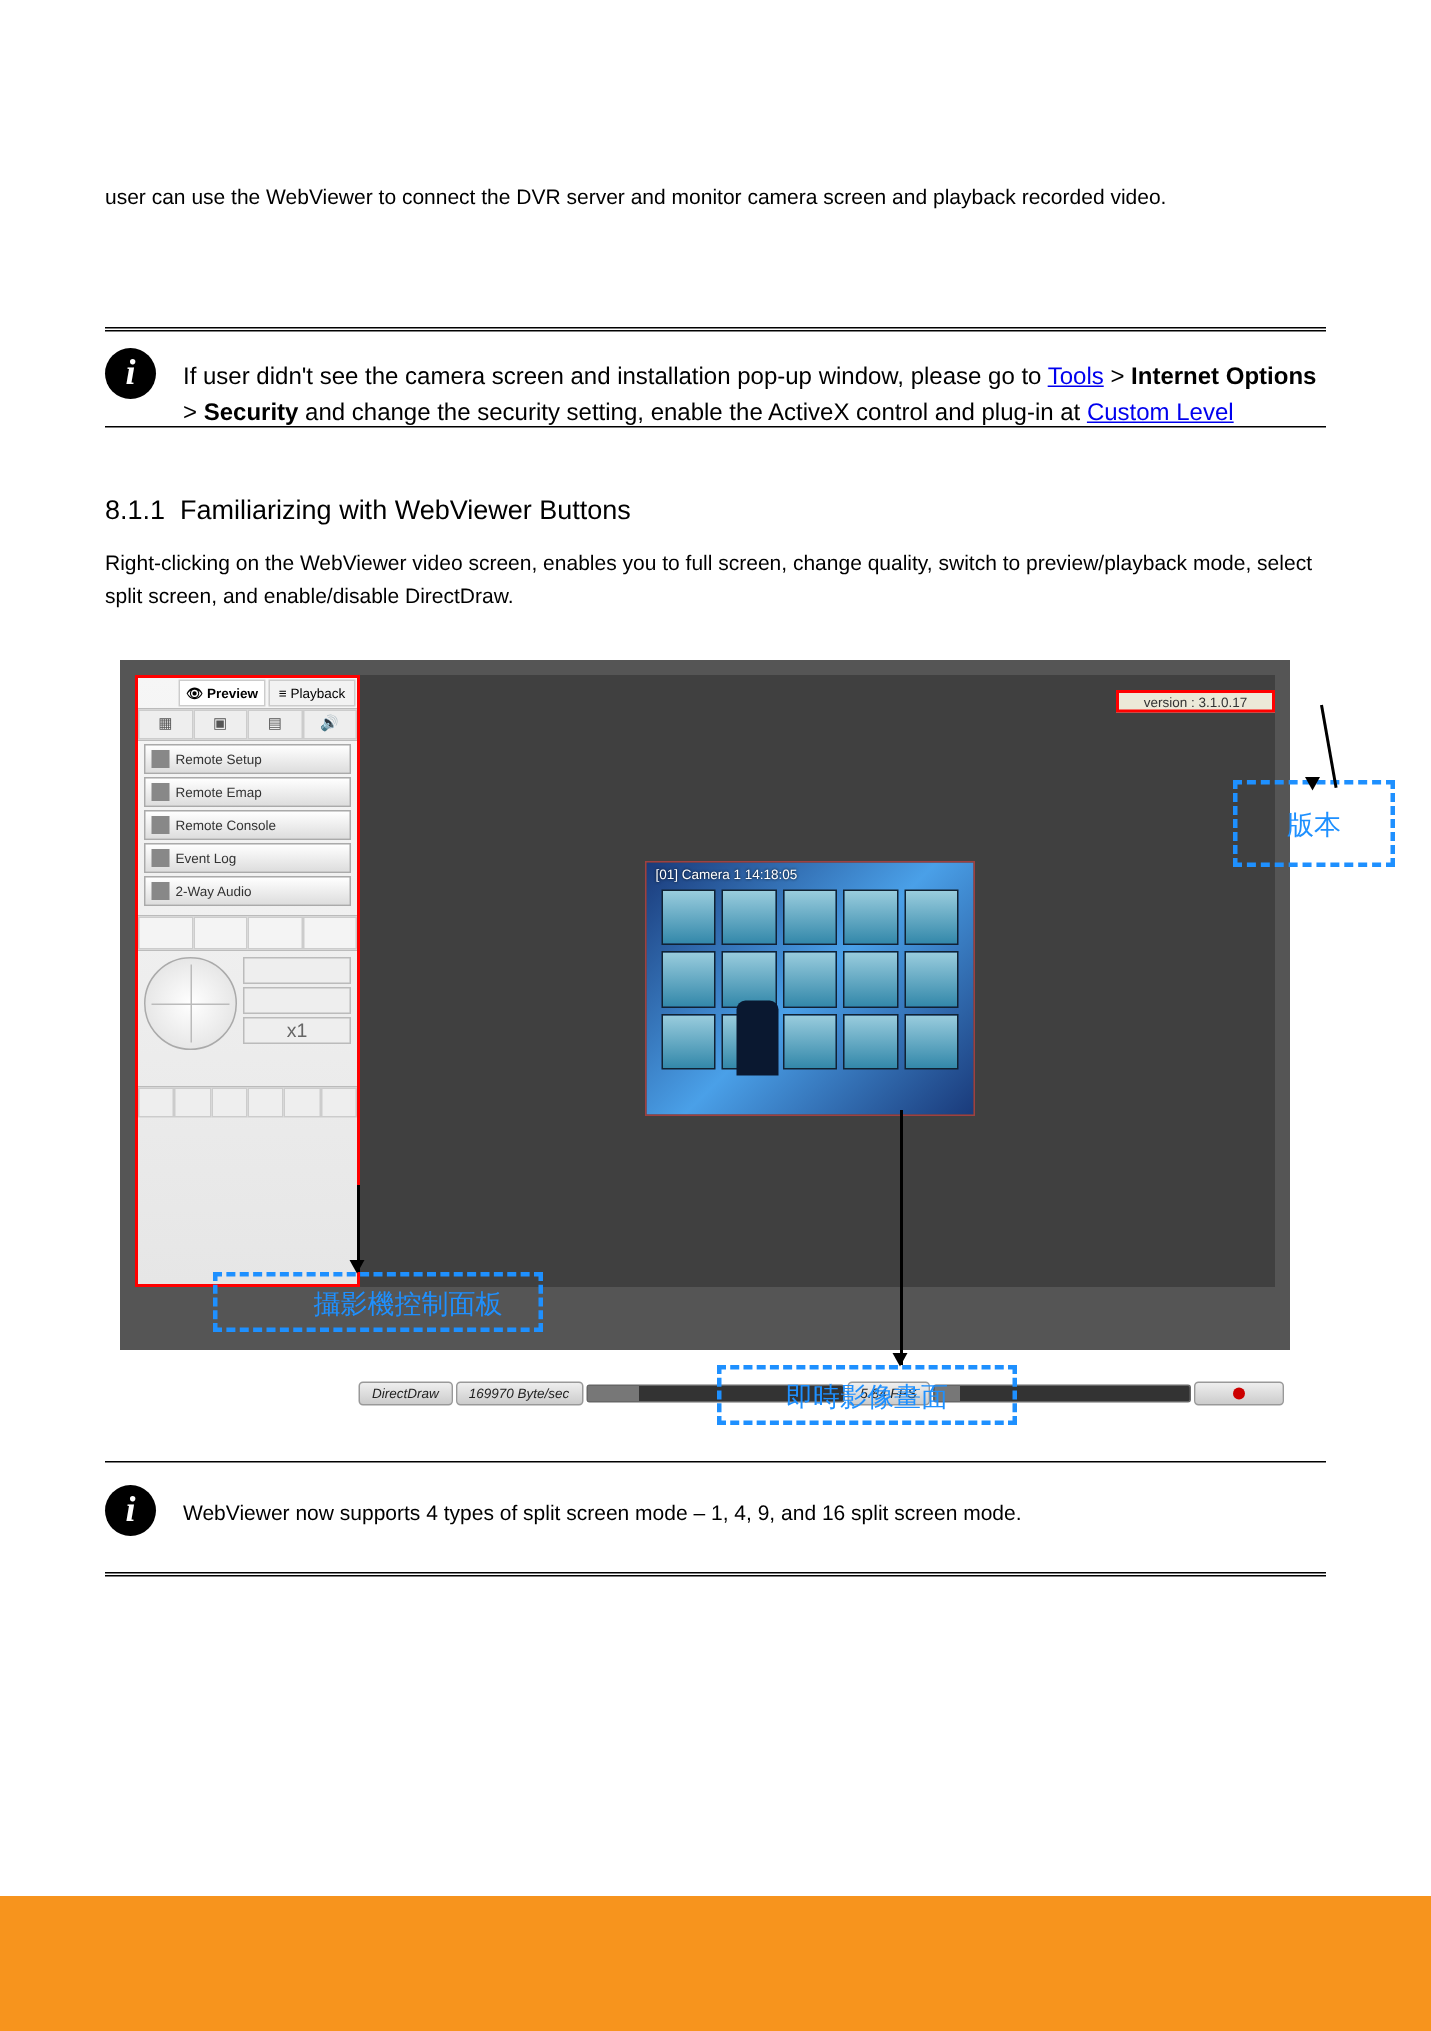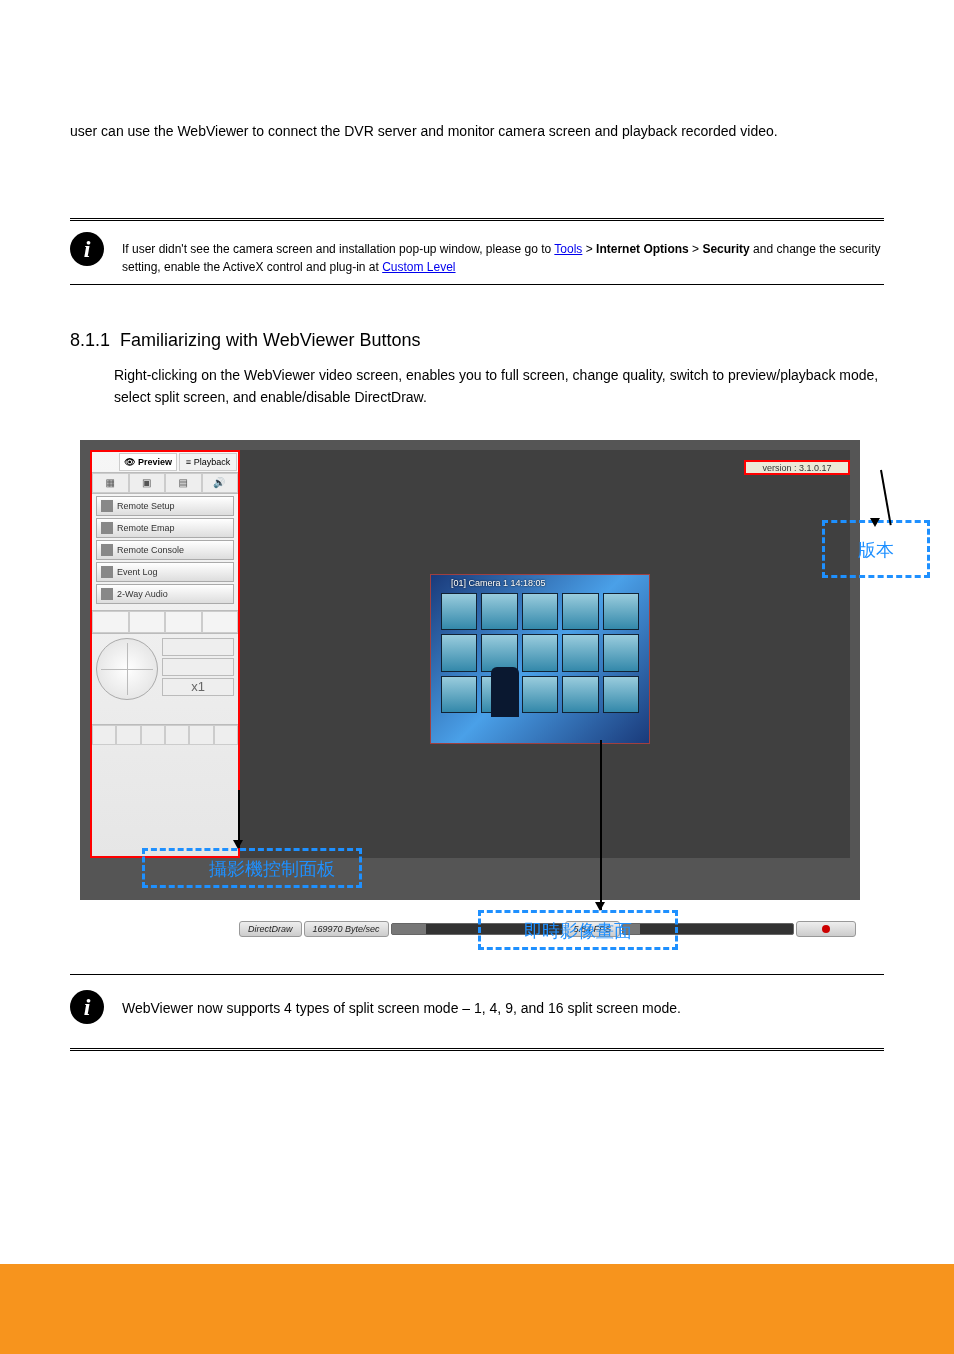--- a/index.html
+++ b/index.html
@@ -14,27 +14,27 @@
   .hr-double-bottom { position: absolute; top: 1048px; left: 0; right: 0; border-top: 3px double #000; height: 0; }
 
   .hr-mid { position: absolute; left: 0; right: 0; border-top: 1px solid #000; height: 0; }
   .hr-t1 { top: 284px; }
   .hr-t2 { top: 974px; }
 
   .info-icon { position: absolute; width: 34px; height: 34px; border-radius: 50%; background: #000; color: #fff; font-family: "Times New Roman", serif; font-style: italic; font-weight: bold; text-align: center; line-height: 34px; font-size: 24px; }
   .info-icon.one { top: 232px; left: 0; }
   .info-icon.two { top: 990px; left: 0; }
 
-  .note-text { position: absolute; top: 240px; left: 52px; right: 0; font-size: 12px; line-height: 1.5; }
+  .note-text { position: absolute; top: 240px; left: 52px; right: 0; font-size: 16px; line-height: 1.5; }
   .note-text .link { color: #0000EE; text-decoration: underline; }
 
   .note-text2 { position: absolute; top: 998px; left: 52px; right: 0; font-size: 14px; line-height: 1.5; }
 
   .sec-title { position: absolute; top: 330px; left: 0; font-size: 18px; font-weight: normal; }
-  .sec-body { position: absolute; top: 364px; left: 0; right: 0; font-size: 14px; line-height: 1.6; margin-left: 44px; }
+  .sec-body { position: absolute; top: 364px; left: 0; right: 0; font-size: 14px; line-height: 1.6; }
 
   
   .shot { position: absolute; top: 440px; left: 10px; width: 780px; height: 460px; background: #555; }
   .shot-inner { position: absolute; top: 10px; left: 10px; right: 10px; bottom: 42px; background: #404040; }
 
   .side { position: absolute; top: 0; left: 0; width: 150px; bottom: 0; background: linear-gradient(#f6f6f6,#e6e6e6); border: 2px solid #FF0000; }
   .tabs { display: flex; border-bottom: 1px solid #bbb; padding-left: 26px; }
   .tab { flex:1; font-size: 9px; text-align: center; padding: 3px 0; background: #f2f2f2; border: 1px solid #ccc; margin:1px; }
   .tab.active { background: #fff; font-weight: bold; }
   .iconrow { display:flex; border-bottom:1px solid #bbb; }
@@ -49,21 +49,21 @@
   .wheel::before { top:50%; left:4px; right:4px; height:1px; }
   .wheel::after { left:50%; top:4px; bottom:4px; width:1px; }
   .ptz-right { flex:1; display:flex; flex-direction:column; gap:2px; }
   .ptz-right div { border:1px solid #bbb; background:#eee; height:18px; font-size:13px; text-align:center; line-height:16px; color:#666; }
   .bottomrow { display:flex; border-top:1px solid #bbb; }
   .bottomrow div { flex:1; height:20px; border:1px solid #ccc; background:#eee; }
 
   .version-box { position: absolute; top:10px; right:0; width:106px; height: 15px; border:2px solid #FF0000; background:#ece9d8; color:#333; font-size: 9px; text-align:center; line-height:13px; }
 
   .video { position: absolute; top: 124px; left: 340px; width: 220px; height: 170px; background: linear-gradient(135deg,#1a3a7a,#4aa0e8,#1a3a7a); border:1px solid #a04040; }
-  .video .overlay-text { color:#fff; font-size:9px; padding:3px 20px; text-shadow:0 0 2px #000; }
+  .video .overlay-text { color:#fff; font-size:9px; padding:3px 6px; text-shadow:0 0 2px #000; }
   .video .monitors { position:absolute; top:18px; left:10px; right:10px; bottom:30px; display:grid; grid-template-columns:repeat(5,1fr); grid-template-rows:repeat(3,1fr); gap:4px; }
   .video .monitors div { background: linear-gradient(#9cd,#38a); border:1px solid #123; }
   .video .person { position:absolute; width:28px; height:50px; left:60px; bottom:26px; background:#0a1830; border-radius:6px 6px 0 0; }
 
   .status { position:absolute; left:155px; right:0; bottom:-40px; height:22px; display:flex; gap:2px; align-items:center; padding:0 4px;font-style:italic; }
   .status .pill { background: linear-gradient(#eee,#ccc); border:1px solid #999; border-radius:3px; height:16px; line-height:14px; font-size:9px; padding:0 8px; color:#222; }
   .status .bar { flex:1; height:12px; background:#333; border:1px solid #666; border-radius:2px; position:relative; }
   .status .bar span { display:block; height:100%; background:#777; }
   .status .rec { width:60px; height:16px; background: linear-gradient(#eee,#ccc); border:1px solid #999; border-radius:3px; position:relative; }
   .status .rec::after { content:""; width:8px; height:8px; background:#c00; border-radius:50%; position:absolute; top:3px; left:50%; transform:translateX(-50%);}

